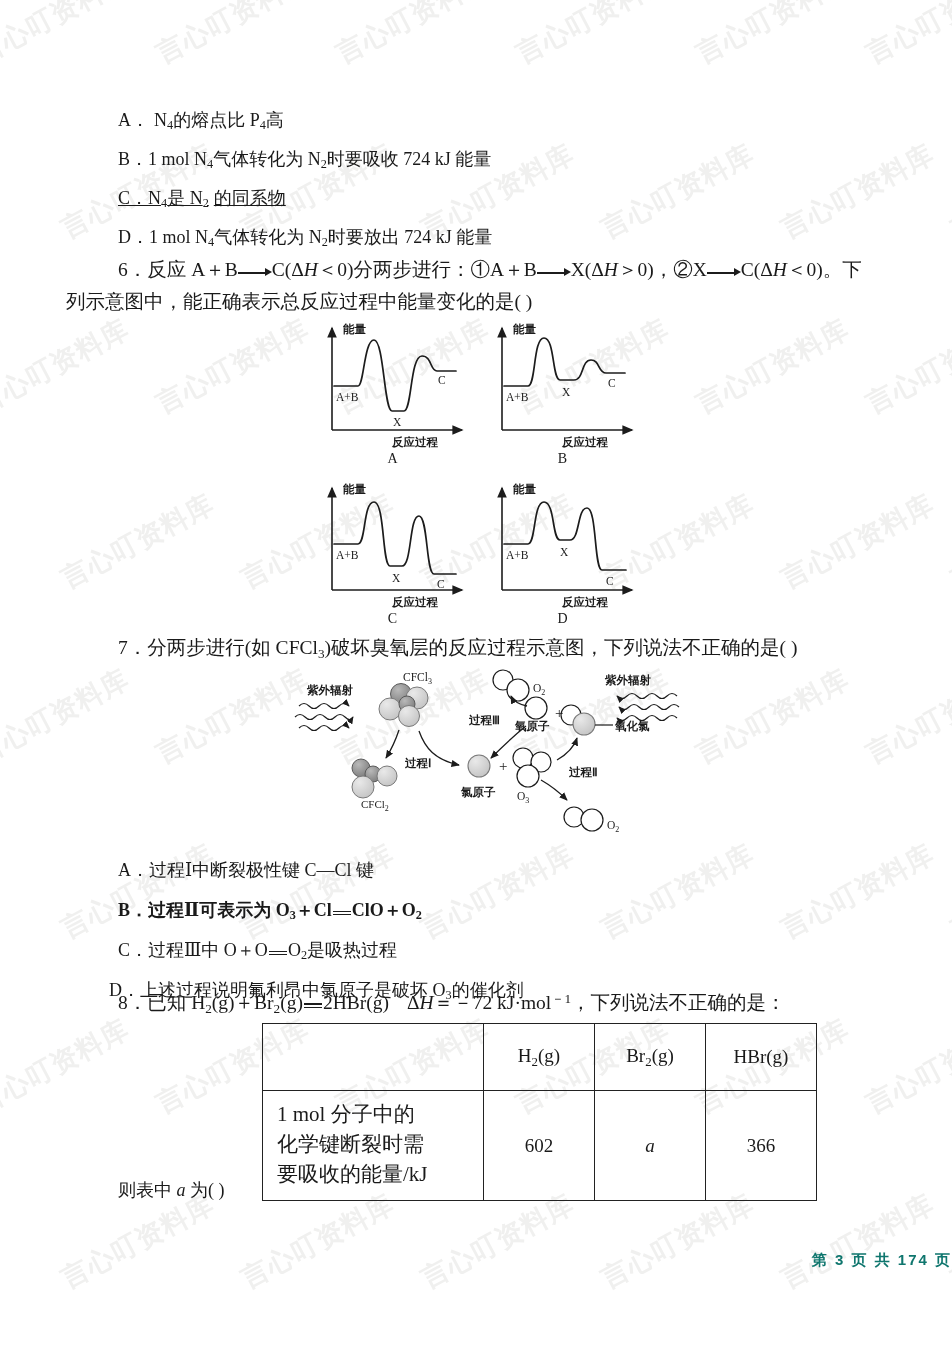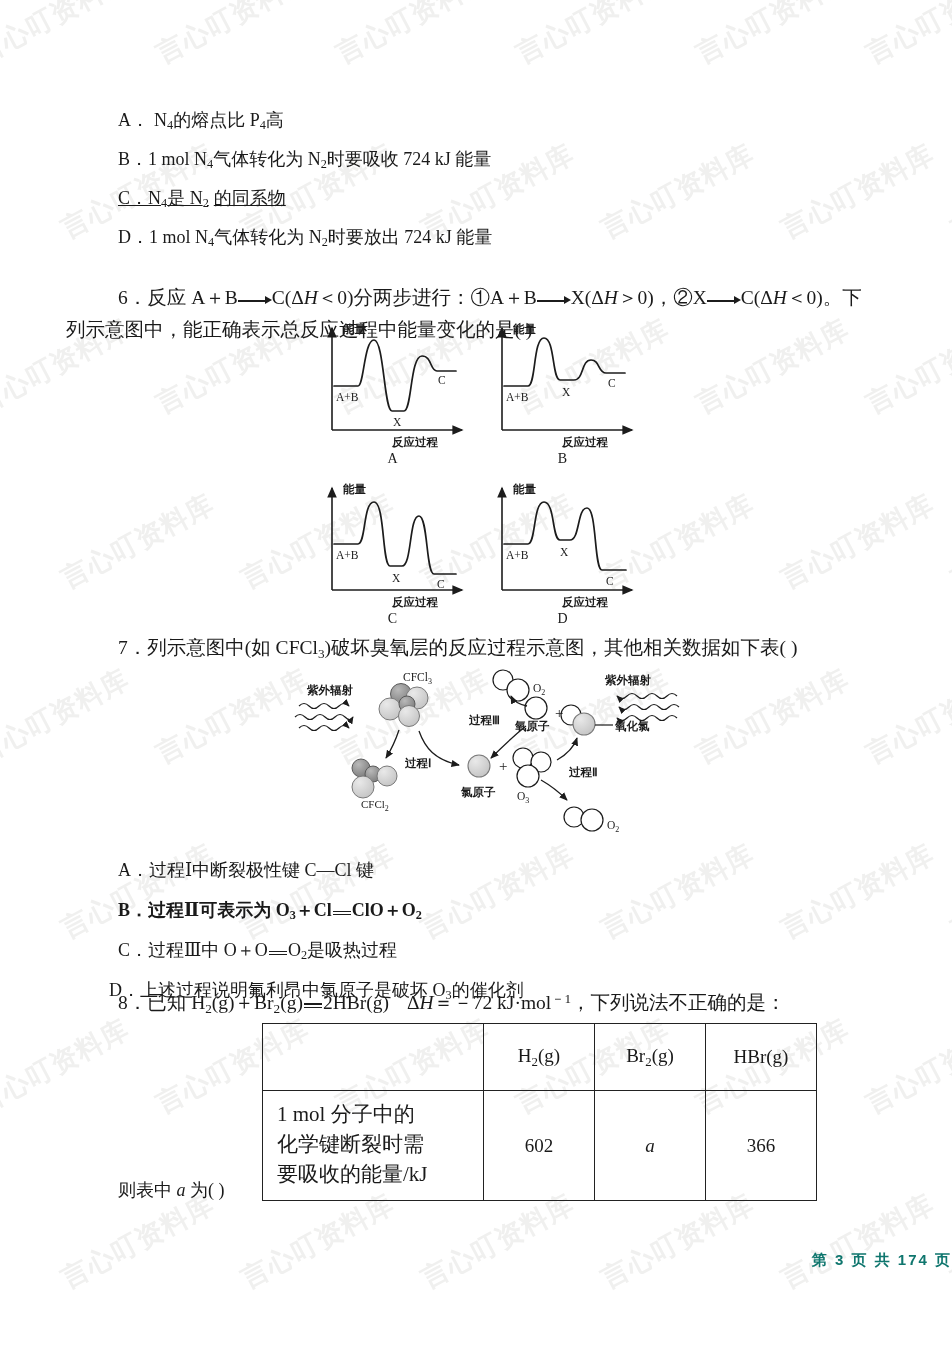--- a/index.html
+++ b/index.html
@@ -250,21 +250,21 @@
     </div>
 
     <div class="opt-line" style="left:118px; top:186px;text-decoration:underline;">
       <span>C．</span><span><span>N</span><sub>4</sub><span>是 N</span><sub>2</sub><span style="display:inline-block;width:5px"></span><span>的同系物</span></span>
     </div>
 
     <div class="opt-line" style="left:118px; top:225px;">
       <span>D．</span><span><span>1 mol N</span><sub>4</sub><span>气体转化为 N</span><sub>2</sub><span>时要放出 724 kJ 能量</span></span>
     </div>
 
-    <div class="q-block" style="left:92px; top:282px; width:790px;">
+    <div class="q-block" style="left:92px; top:254px; width:790px;">
       <span class="indent" style="display:inline;padding-left:26px;"></span><span>6．</span><span>反应 A＋B</span><span class="rarrow"></span><span>C(Δ</span><i class="var">H</i><span>＜0)分两步进行：①A＋B</span><span class="rarrow"></span><span>X(Δ</span><i class="var">H</i><span>＞0)，②X</span><span class="rarrow"></span><span>C(Δ</span><i class="var">H</i><span>＜0)。下</span><br><span style="margin-left:-26px;display:inline-block"></span><span>列示意图中，能正确表示总反应过程中能量变化的是(        )</span>
     </div>
 
     <div class="fig-q6">
 
       <div class="panel" id="panelA" style="left:0px; top:0px;">
         <svg width="165" height="132" viewBox="0 0 165 132">
           <defs>
             <marker id="ar1" markerWidth="7" markerHeight="6" refX="6" refY="3" orient="auto">
               <path d="M0,0 L7,3 L0,6 z" fill="#1c1c1c"></path>
@@ -319,21 +319,21 @@
           <text x="26" y="81" font-family="Liberation Serif, serif" font-size="11.5" fill="#1c1c1c">A+B</text>
           <text x="80" y="78" font-family="Liberation Serif, serif" font-size="11.5" fill="#1c1c1c">X</text>
           <text x="126" y="107" font-family="Liberation Serif, serif" font-size="11.5" fill="#1c1c1c">C</text>
           <text x="82" y="128" font-family="Liberation Sans, sans-serif" font-size="11.5" font-weight="bold" fill="#1c1c1c">反应过程</text>
         </svg>
         <div class="panel-caption" style="bottom:-4px;">D</div>
       </div>
     </div>
 
     <div class="q-block" style="left:118px; top:632px; width:800px;">
-      <span>7．</span><span>列示意图中(如 CFCl</span><sub>3</sub><span>)破坏臭氧层的反应过程示意图，其他相关数据如下表(        )</span>
+      <span>7．</span><span>分两步进行(如 CFCl</span><sub>3</sub><span>)破坏臭氧层的反应过程示意图，下列说法不正确的是(        )</span>
     </div>
 
     <div class="fig-q7">
       <svg width="400" height="170" viewBox="0 0 400 170">
         <defs>
           <marker id="ar2" markerWidth="6.5" markerHeight="5.5" refX="5.8" refY="2.75" orient="auto">
             <path d="M0,0 L6.5,2.75 L0,5.5 z" fill="#1c1c1c"></path>
           </marker>
           <radialGradient id="gDark" cx="36%" cy="30%" r="75%">
             <stop offset="0%" stop-color="#b9b9b9"></stop>

